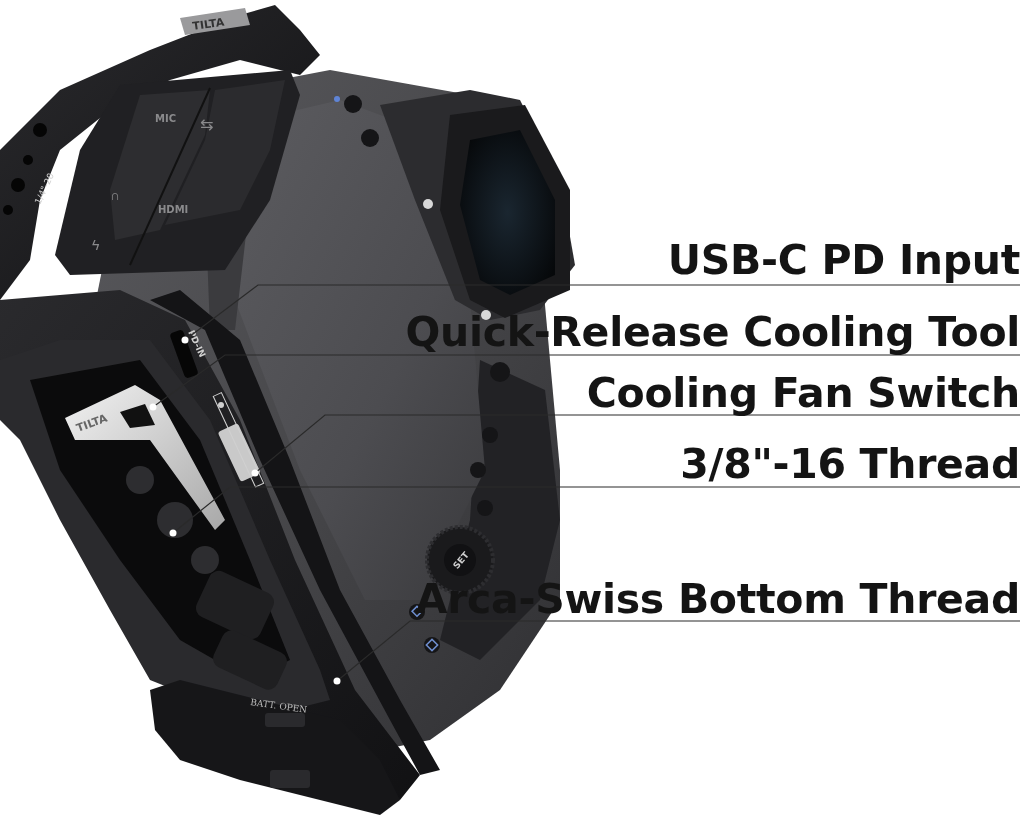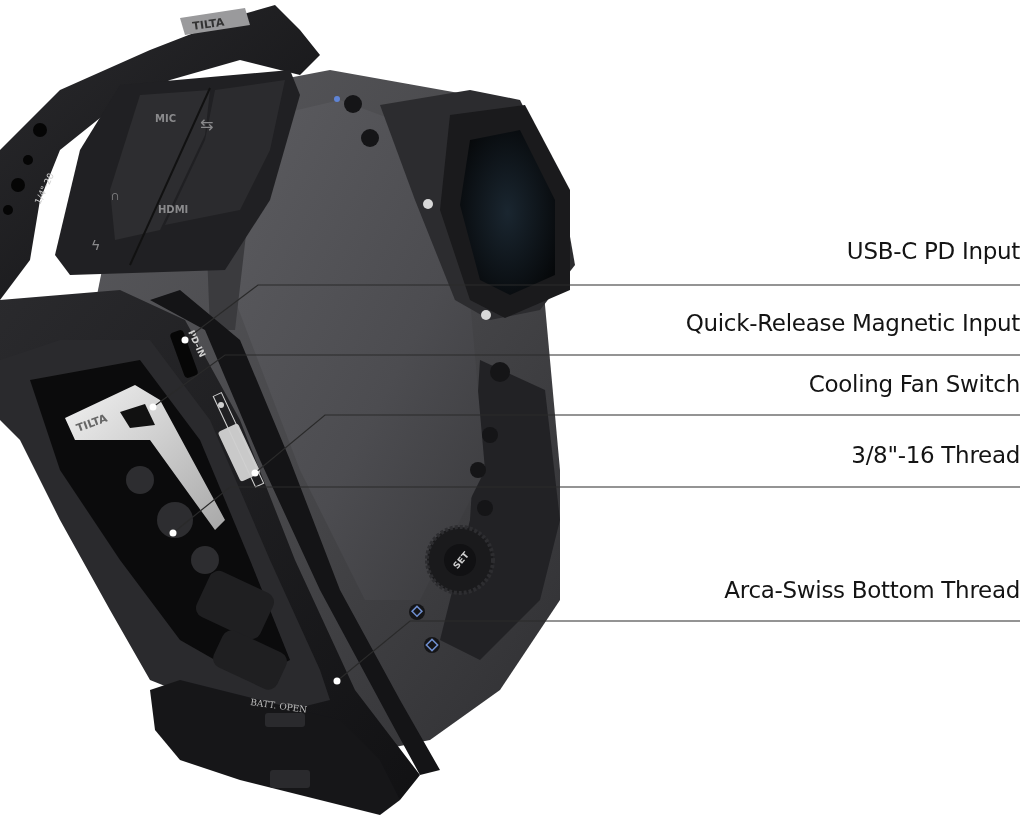--- a/index.html
+++ b/index.html
@@ -3,21 +3,21 @@
 <meta charset="utf-8">
 <style>
   html, body { margin: 0; padding: 0; background: #ffffff; }
   body { width: 1024px; height: 825px; position: relative; overflow: hidden;
          font-family: "Liberation Sans", "DejaVu Sans", sans-serif; }
   .stage { position: absolute; left: 0; top: 0; width: 1024px; height: 825px; }
   svg.product { position: absolute; left: 0; top: 0; }
   .callout-label {
     position: absolute; right: 4px; color: #141414;
     font-family: "DejaVu Sans", "Liberation Sans", sans-serif;
-    font-weight: 400; font-size: 23px; letter-spacing: -0.3px;
+    font-weight: 700; font-size: 41px; letter-spacing: -0.3px;
     white-space: nowrap; line-height: 1;
   }
   .port-label { font-family: "DejaVu Sans", sans-serif; font-weight: bold; }
 </style>
 </head>
 <body>
 
 <div class="stage">
 
   <svg class="product" width="1024" height="825" viewBox="0 0 1024 825">
@@ -158,17 +158,17 @@
     <g fill="#ffffff">
       <circle cx="185" cy="340" r="3.5"></circle>
       <circle cx="153" cy="407" r="3.5"></circle>
       <circle cx="255" cy="473" r="3.5"></circle>
       <circle cx="173" cy="533" r="3.5"></circle>
       <circle cx="337" cy="681" r="3.5"></circle>
     </g>
   </svg>
 
   <div class="callout-label" style="top:240px;">USB-C PD Input</div>
-  <div class="callout-label" style="top:312px;">Quick-Release Magnetic Input</div>
+  <div class="callout-label" style="top:312px;">Quick-Release Cooling Tool</div>
   <div class="callout-label" style="top:373px;text-align:center;">Cooling Fan Switch</div>
   <div class="callout-label" style="top:444px;">3/8"-16 Thread</div>
   <div class="callout-label" style="top:579px;">Arca-Swiss Bottom Thread</div>
 </div>
 
 </body></html>

